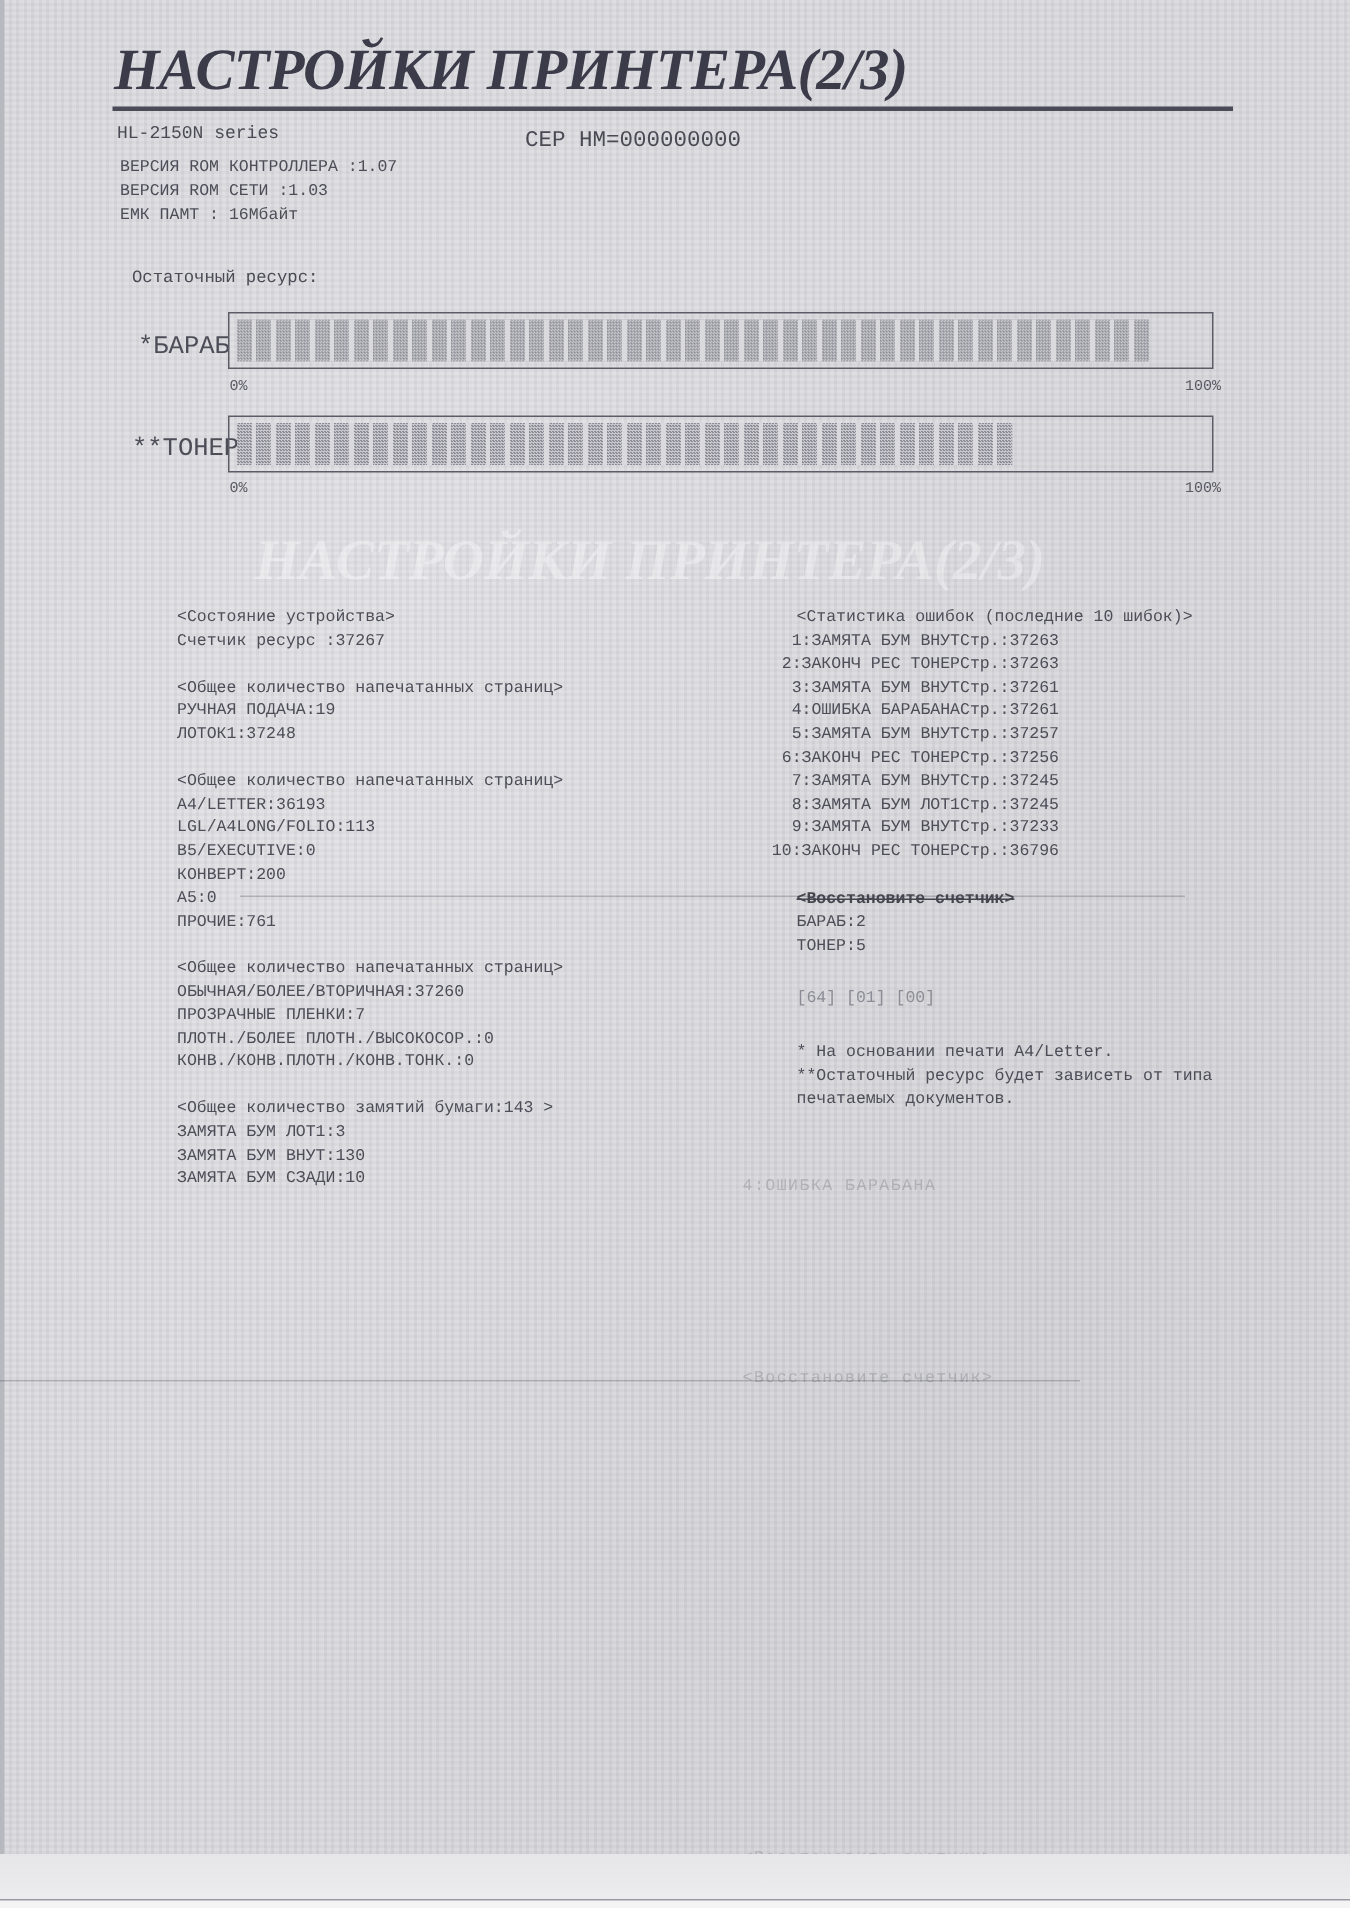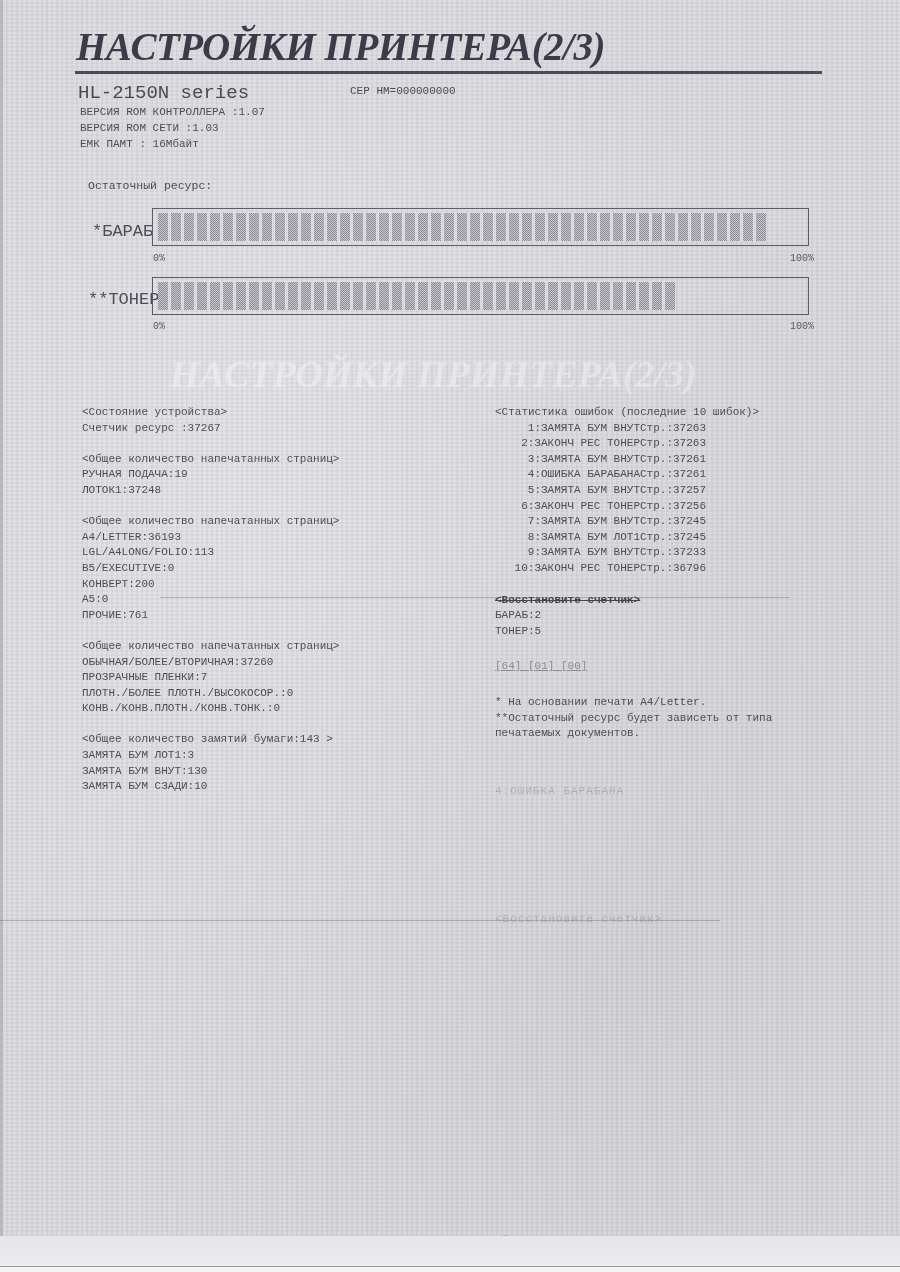--- a/index.html
+++ b/index.html
@@ -29,46 +29,46 @@
 
   .title {
     left: 76px; top: 24px;
     font-family: "Liberation Serif", "DejaVu Serif", serif;
     font-style: italic; font-weight: bold;
     font-size: 39px; letter-spacing: -0.5px;
     color: #3b3b4a; line-height: 46px;
   }
   .title-rule { position: absolute; left: 75px; top: 71px; width: 747px; height: 3px; background: #4a4a58; }
 
-  .model { left: 78px; top: 82px; font-size: 19px; color: #4a4a55; }
-  .serial { left: 350px; top: 85px; font-size: 11px; color: #4a4a55; }
+  .model { left: 78px; top: 82px; font-size: 12px; color: #4a4a55; }
+  .serial { left: 350px; top: 85px; font-size: 15px; color: #4a4a55; }
   .small { font-size: 11px; line-height: 16px; color: #4d4d58; }
 
   .res-title { left: 88px; top: 179px; font-size: 11.5px; }
 
   .bar-label { font-size: 17px; color: #4d4d58; }
   .bar-box {
     position: absolute; left: 152px; width: 657px; height: 38px;
     border: 1.5px solid #5c5c66; box-sizing: border-box;
   }
   .bar-fill {
     position: absolute; left: 5px; top: 4px; bottom: 4px;
     background:
       repeating-linear-gradient(90deg, transparent 0 0px, transparent 0 10px, #d9d9de 10px 13px),
       repeating-conic-gradient(#8d8d96 0 25%, #c6c6cc 0 50%) 0 0 / 2px 2px;
   }
   .pct { font-size: 10px; color: #5a5a64; }
 
   .col { position: absolute; font-size: 11px; line-height: 15.6px; color: #4d4d58; }
-  .col .row { white-space: pre; height: 15.6px; }
+  .col .row { white-space: pre; height: 15.6px; margin-left: 36px; }
   .col .gap { height: 15.6px; }
   .err-row { display: flex; white-space: pre; height: 15.6px; text-align: right; }
   .err-row .err-name { width: 145px; }
   .strike { text-decoration: line-through; text-decoration-thickness: 1px; }
-  .faint { color: #8c8c96; text-decoration: underline; }
+  .faint { color: #8c8c96; }
 
   .artifact-line { position: absolute; height: 1px; background: rgba(90,90,100,0.35); }
   .ghost { position: absolute; white-space: pre; font-size: 11px; color: rgba(110,110,120,0.35); letter-spacing: 1px; }
   .ghost-title {
     position: absolute; left: 170px; top: 352px;
     font-family: "Liberation Serif", serif; font-style: italic; font-weight: bold; font-size: 38px;
     color: rgba(255,255,255,0.35);
   }
 </style>
 </head>

